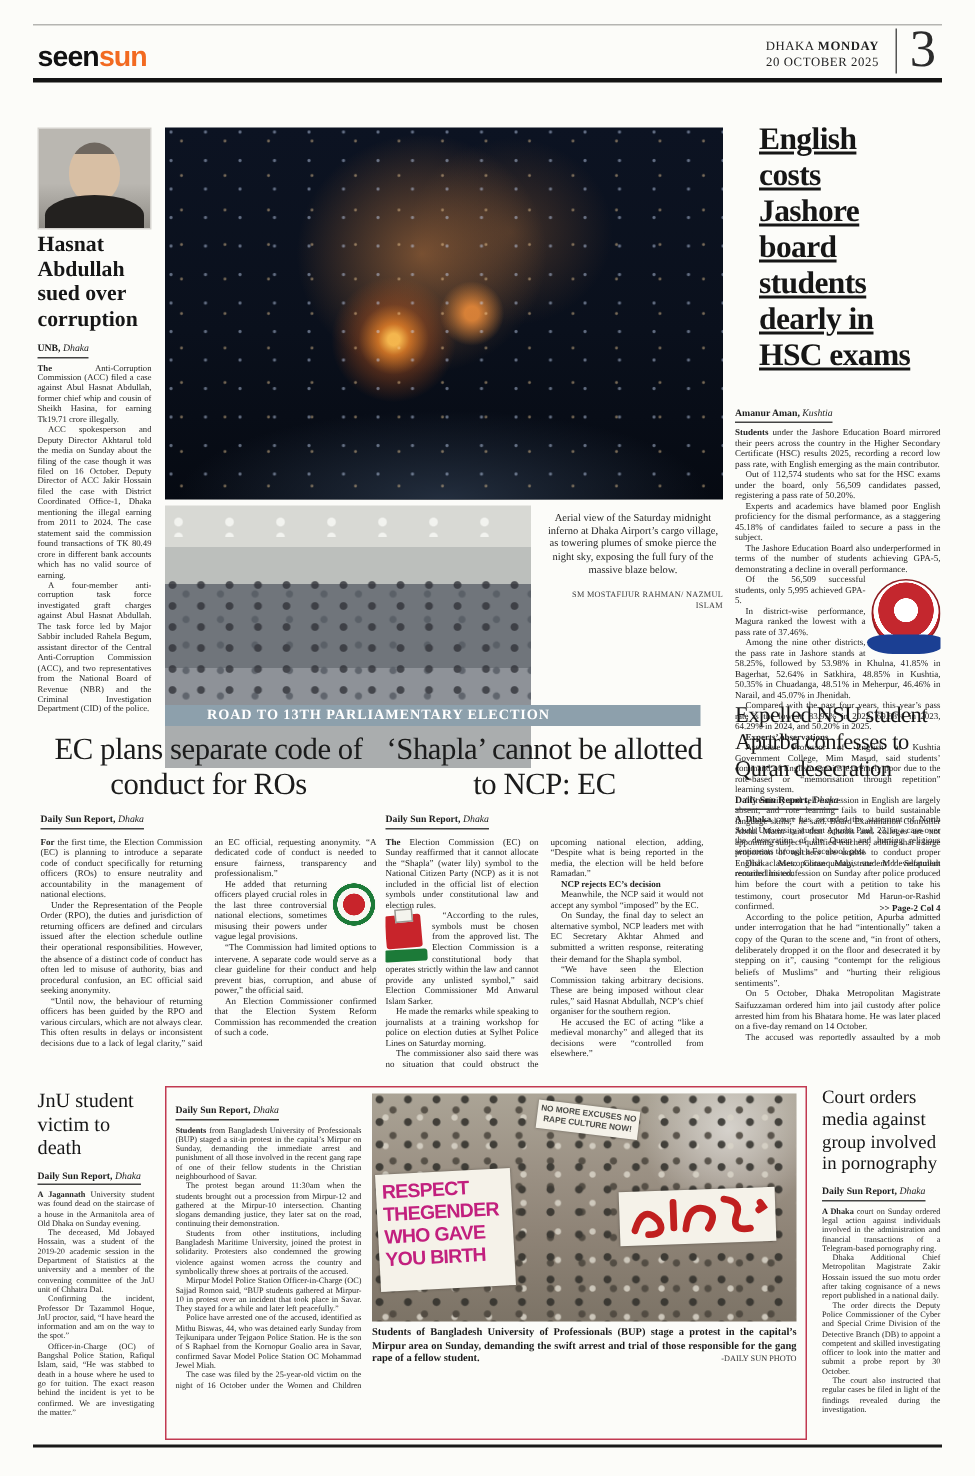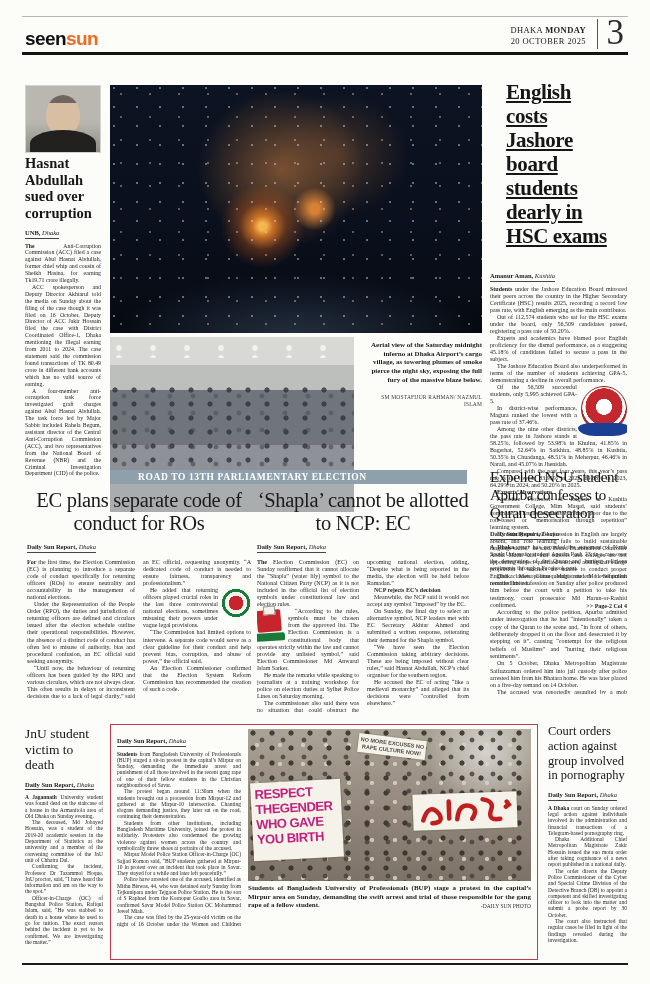--- a/index.html
+++ b/index.html
@@ -63,21 +63,21 @@
      background-size:23px 19px,29px 23px;}
   .airport-photo{left:110px;top:337px;width:244px;height:175px;overflow:hidden;background:
      linear-gradient(180deg,#d8d9d4 0 16%,#bcbfbc 16% 30%,#70757b 30% 62%,#8e9298 62% 76%,#aaadae 76% 100%);}
   .airport-photo::before{content:"";position:absolute;left:0;right:0;top:28%;bottom:22%;opacity:.8;
      background-image:radial-gradient(circle at 5px 4px,#32343a 2.2px,transparent 3px),
                       radial-gradient(circle at 14px 10px,#555b63 2px,transparent 2.8px);
      background-size:19px 14px,23px 17px;}
   .airport-photo::after{content:"";position:absolute;left:0;right:0;top:4%;height:8%;opacity:.9;
      background-image:radial-gradient(circle at 9px 4px,#f5f6f2 2.4px,transparent 3.4px);background-size:34px 10px;}
   .caption-block{left:362px;top:341px;width:120px;}
-  .caption-block .cap{font-weight:bold;font-size:7px;line-height:8.7px;text-align:right;margin:0 0 9px;}
+  .caption-block .cap{font-weight:normal;font-size:7px;line-height:8.7px;text-align:center;margin:0 0 9px;}
   .caption-block .credit{font-size:5.5px;color:#3a3a3a;text-align:right;line-height:7px;letter-spacing:.2px;}
 
   
   .english{left:490px;top:64px;width:137px;}
   .english .hl{font-size:21px;line-height:24px;font-weight:bold;letter-spacing:-0.4px;}
   .english .bodytext{height:316px;font-size:6px;line-height:7px;}
   .seal{float:right;width:46px;height:50px;margin:2px 0 2px 4px;position:relative;}
   .seal .disc{width:44px;height:44px;border-radius:50%;border:1px solid #8e1d22;
      background:radial-gradient(circle at 50% 45%, #fff 0 24%, var(--seal-red) 25% 56%, #fff 57% 66%, var(--seal-red) 67% 100%);}
   .seal .ribbon{position:absolute;left:-3px;right:-3px;bottom:0;height:13px;background:var(--ribbon-blue);
@@ -277,21 +277,21 @@
         </div>
         <div class="bup-caption">
           <span>Students of Bangladesh University of Professionals (BUP) stage a protest in the capital’s Mirpur area on Sunday, demanding the swift arrest and trial of those responsible for the gang rape of a fellow student.</span>
           <span class="bup-credit">-DAILY SUN PHOTO</span>
         </div>
       </div>
     </div>
   </article>
 
   <article class="abs court">
-    <h2 class="hl" style="margin:0;font-weight:400;font-size:12.5px;line-height:14.8px;">Court orders action against group involved in pornography</h2>
+    <h2 class="hl" style="margin:0;font-weight:400;font-size:12.5px;line-height:14.8px;">Court orders media against group involved in pornography</h2>
     <div class="byline"><span class="who">Daily Sun Report,</span> <span class="where">Dhaka</span></div>
     <div class="bodytext smalltext" style="height:152px;">
       <p class="lead-para"><b>A Dhaka</b> court on Sunday ordered legal action against individuals involved in the administration and financial transactions of a Telegram-based pornography ring.</p>
       <p>Dhaka Additional Chief Metropolitan Magistrate Zakir Hossain issued the suo motu order after taking cognisance of a news report published in a national daily.</p>
       <p>The order directs the Deputy Police Commissioner of the Cyber and Special Crime Division of the Detective Branch (DB) to appoint a competent and skilled investigating officer to look into the matter and submit a probe report by 30 October.</p>
       <p>The court also instructed that regular cases be filed in light of the findings revealed during the investigation.</p>
     </div>
   </article>
 
   <div class="abs rule-bottom"></div>

